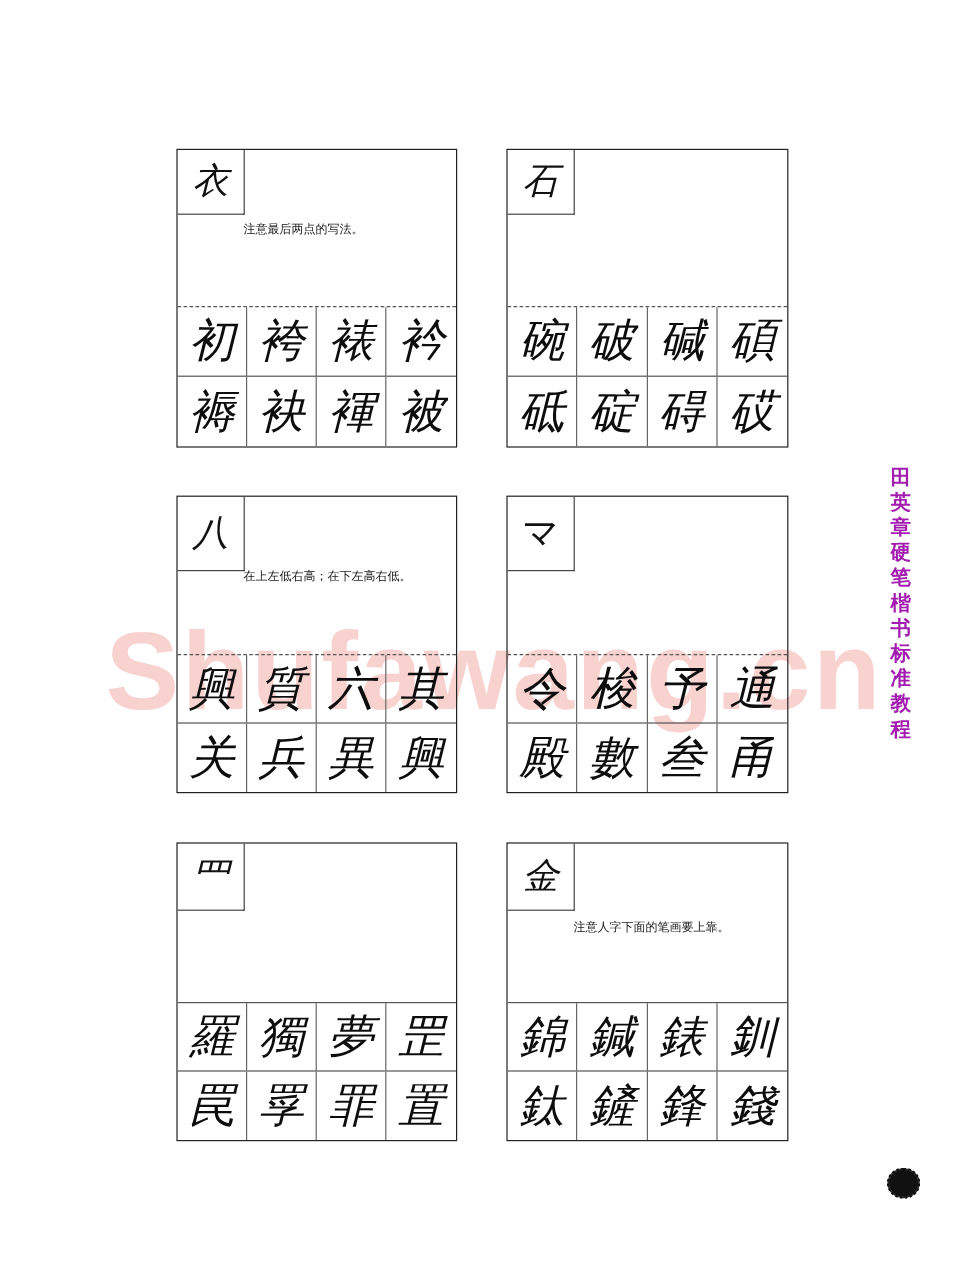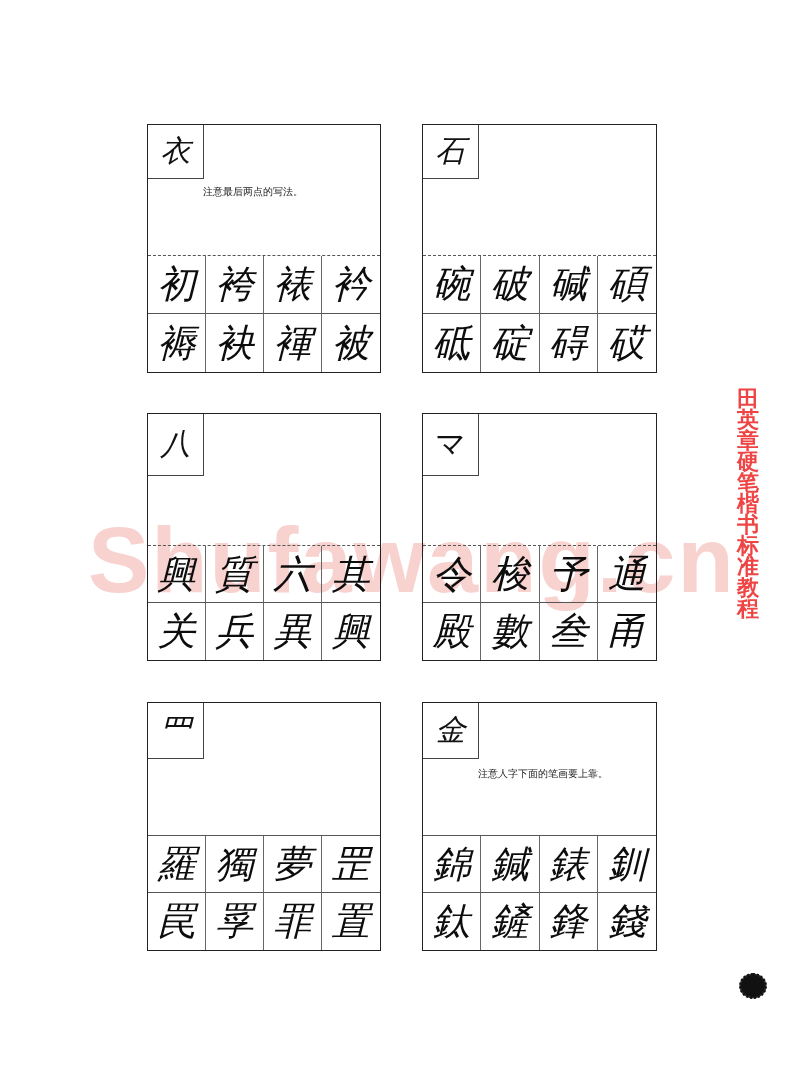--- a/index.html
+++ b/index.html
@@ -42,21 +42,21 @@
     border-right: 1px solid #666; border-bottom: 1px solid #555;
     display: flex; align-items: center; justify-content: center;
     font-family: "DejaVu Serif", serif; font-size: 38px; font-style: italic;
     color: #0d0d0d; box-sizing: border-box;
   }
   .cell:nth-child(4n) { border-right: none; }
   .cell:nth-child(n+5) { border-bottom: none; }
   .side-title {
     position: absolute; left: 737px; top: 388px; width: 22px;
     font-family: "DejaVu Sans", sans-serif; font-weight: bold;
-    font-size: 22px; line-height: 21px; text-align: left; color: #ef4444;
+    font-size: 17px; line-height: 21px; text-align: right; color: #a21caf;
     word-break: break-all;
   }
   .page-badge {
     position: absolute; left: 741px; top: 975px; width: 24px; height: 22px;
     border-radius: 50%; background: #111;
     box-shadow: 0 0 0 1.5px #333;
   }
   .page-badge::after {
     content: ""; position: absolute; inset: -2px; border-radius: 50%;
     border: 2px dotted #111;
@@ -91,20 +91,21 @@
     <div class="cell">碩</div>
     <div class="cell">砥</div>
     <div class="cell">碇</div>
     <div class="cell">碍</div>
     <div class="cell">砹</div>
   </div>
 </div>
 
 <div class="panel" style="left:147px; top:413px; height:248px;">
   <div class="head-box" style="height:62px;">八</div>
+  <div class="note">在上左低右高；在下左高右低。</div>
   <div class="grid" style="top:131px;">
     <div class="cell">興</div>
     <div class="cell">質</div>
     <div class="cell">六</div>
     <div class="cell">其</div>
     <div class="cell">关</div>
     <div class="cell">兵</div>
     <div class="cell">異</div>
     <div class="cell">興</div>
   </div>

